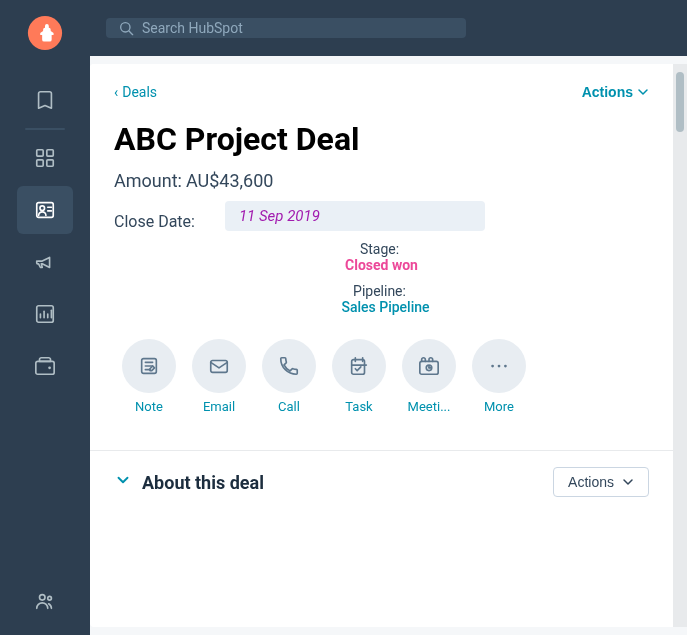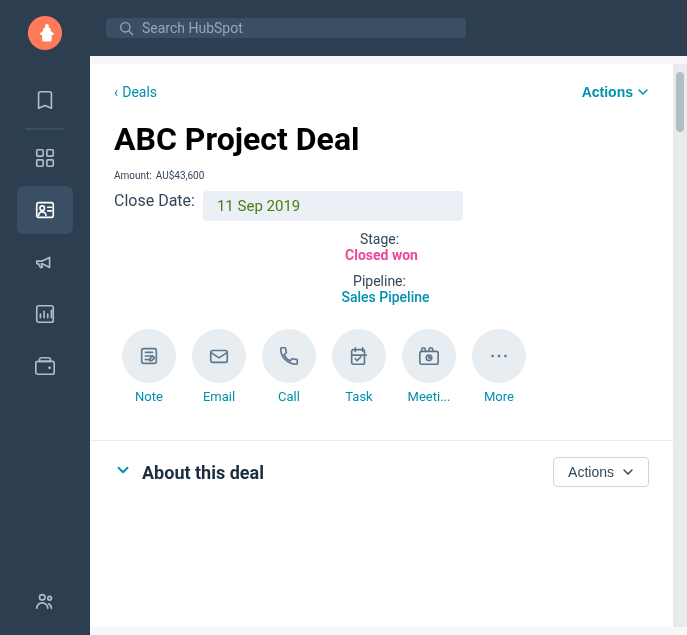--- a/index.html
+++ b/index.html
@@ -136,48 +136,49 @@
       font-weight: 700;
       color: #000000;
       margin-bottom: 12px;
     }
 
     
     .field-row {
       display: flex;
       align-items: flex-end;
       margin-bottom: 10px;
-      font-size: 10px;
+      font-size: 18px;
       color: #33475b;
     }
     .field-label { color: #33475b; margin-right: 4px; }
     .field-value { color: #33475b; }
     .field-value-box {
       background: #eaf0f6;
       border-radius: 4px;
       padding: 6px 14px;
       font-size: 15px;
-      color: #4d7c0f;
-      margin-left: 4px;
+      color: #a21caf;
+      margin-left: 14px;
       min-width: 260px;
+      font-style: italic;
     }
     .field-row-inline {
       display: flex;
       align-items: center;
       margin-bottom: 10px;
       font-size: 14px;
       flex-direction: column;
     }
     .stage-value { font-weight: 700; color: #ec4899; }
     .pipeline-value { color: #0091ae; font-weight: 500; margin-left: 8px; }
 
     .close-date-row {
       display: flex;
-      align-items: flex-start;
-      gap: 0;
+      align-items: flex-end;
+      gap: 12px;
       margin-bottom: 10px;
     }
 
     
     .action-buttons {
       display: flex;
       gap: 16px;
       margin: 24px 0 8px 0;
       padding: 0 8px;
     }

